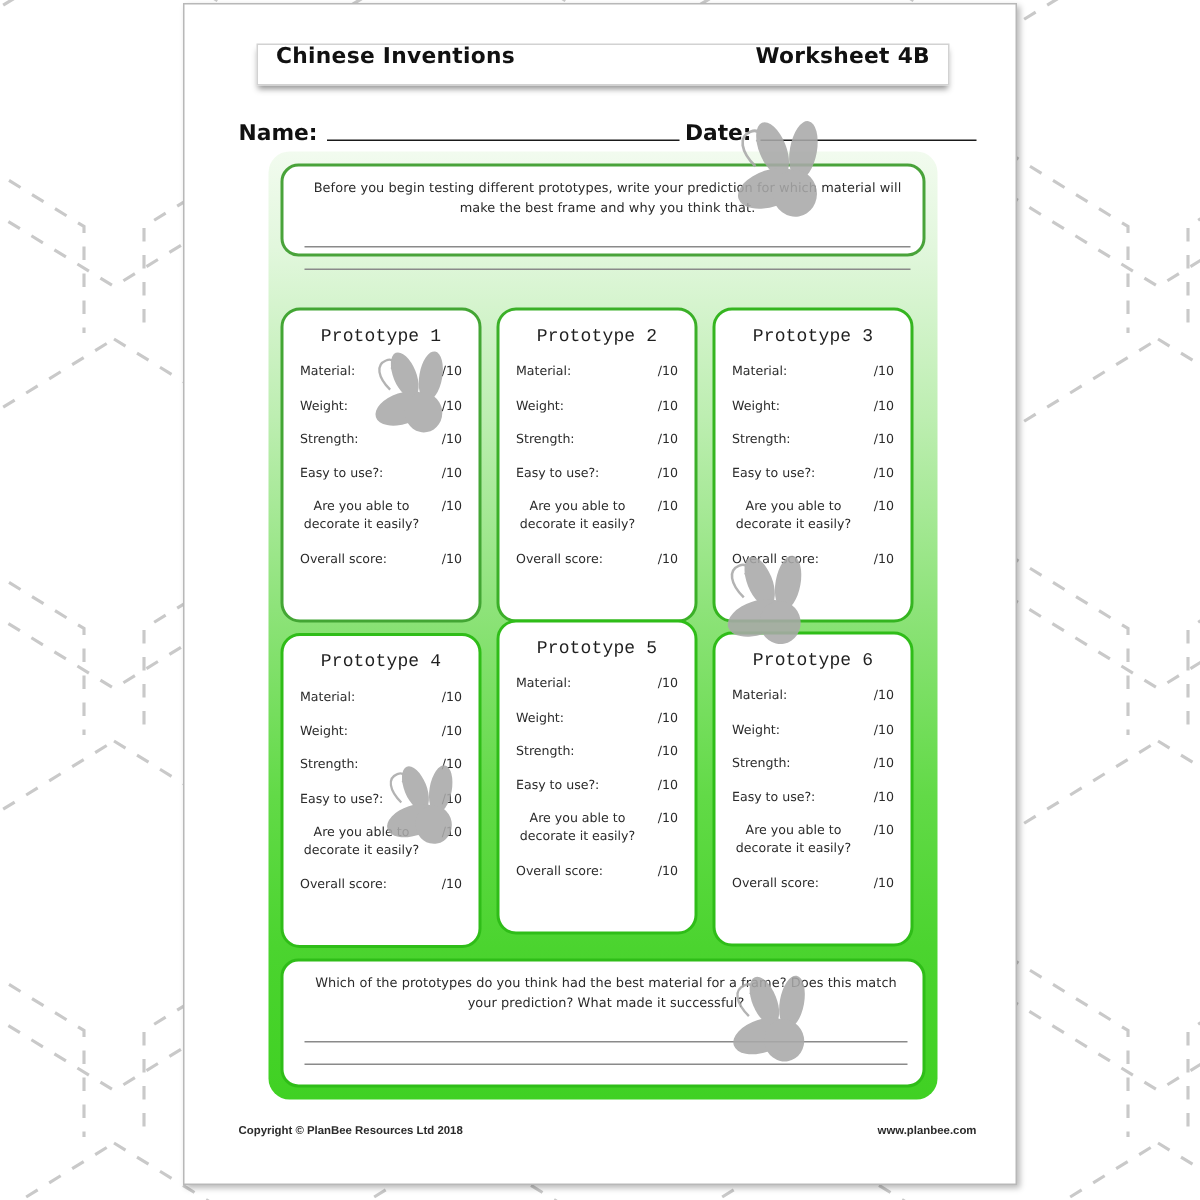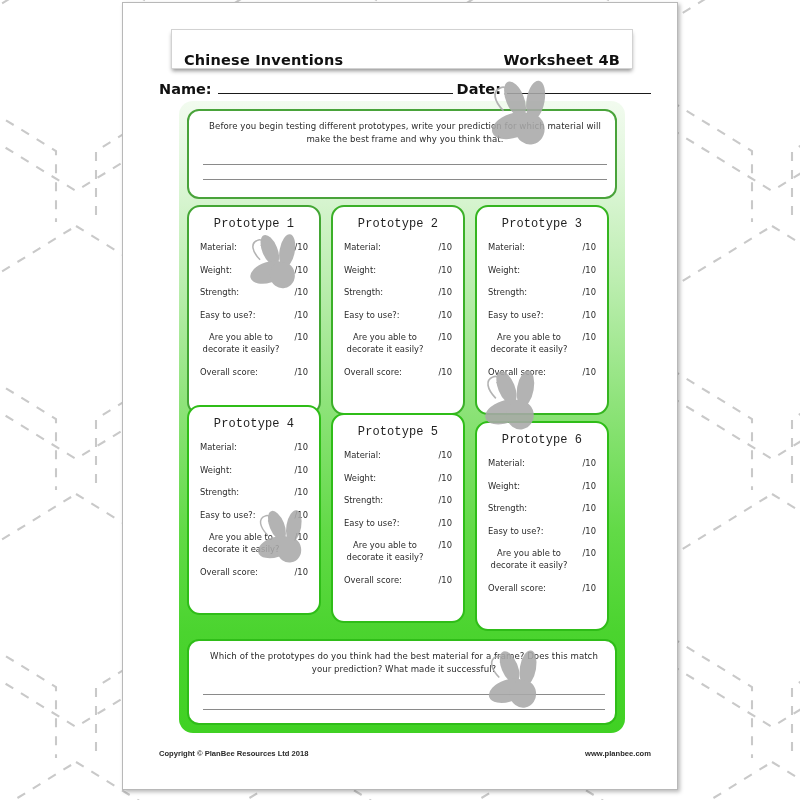--- a/index.html
+++ b/index.html
@@ -45,27 +45,27 @@
     width: 100%;
     height: 100%;
   }
 
   
   #title-bar {
     position: absolute;
     left: 48px;
     top: 26px;
     width: 462px;
-    height: 40px;
+    height: 28px;
     background: #ffffff;
     border: 1px solid #d2d2d2;
     box-shadow: 0 3px 4px -1px rgba(0,0,0,0.42);
     box-sizing: border-box;
     display: flex;
-    align-items: flex-end;
+    align-items: flex-start;
     justify-content: space-between;
     padding: 0 12px;
     z-index: 6;
   }
   .title-text {
     font-family: "DejaVu Sans", sans-serif;
     font-weight: bold;
     font-size: 14.5px;
     color: #111111;
     letter-spacing: 0.2px;
@@ -126,21 +126,21 @@
     border-radius: 12px;
     box-sizing: border-box;
     position: absolute;
   }
   .green-card.top-fade { border: 2.2px solid #49a33a; }
   .green-card.strong   { border: 2.6px solid #2fbd18; }
 
   
   #prediction-box {
     left: 8px; top: 8px;
-    width: 430px; height: 90px;
+    width: 430px; height: 62px;
     padding: 9px 8px 0 14px;
   }
   .box-prompt {
     font-family: "DejaVu Sans", sans-serif;
     font-size: 8.6px;
     color: #2b2b2b;
     text-align: center;
     line-height: 13px;
     letter-spacing: 0.05px;
   }
@@ -335,21 +335,21 @@
           </div>
           <div class="proto-row tall">
             <span class="proto-label">Are you able to decorate it easily?</span>
             <span class="proto-score">/10</span>
           </div>
           <div class="proto-row">
             <span class="proto-label">Overall score:</span>
             <span class="proto-score">/10</span>
           </div>
         </div>
-      <div class="proto-card" style="left: 8px; top: 304px; width: 134px; height: 210px; border: 2.5px solid rgb(47, 189, 24);">
+      <div class="proto-card" style="left: 8px; top: 321px; width: 134px; height: 210px; border: 2.5px solid rgb(47, 189, 24);">
           <div class="proto-title">Prototype 4</div>
           <div class="proto-row">
             <span class="proto-label">Material:</span>
             <span class="proto-score">/10</span>
           </div>
           <div class="proto-row">
             <span class="proto-label">Weight:</span>
             <span class="proto-score">/10</span>
           </div>
           <div class="proto-row">

